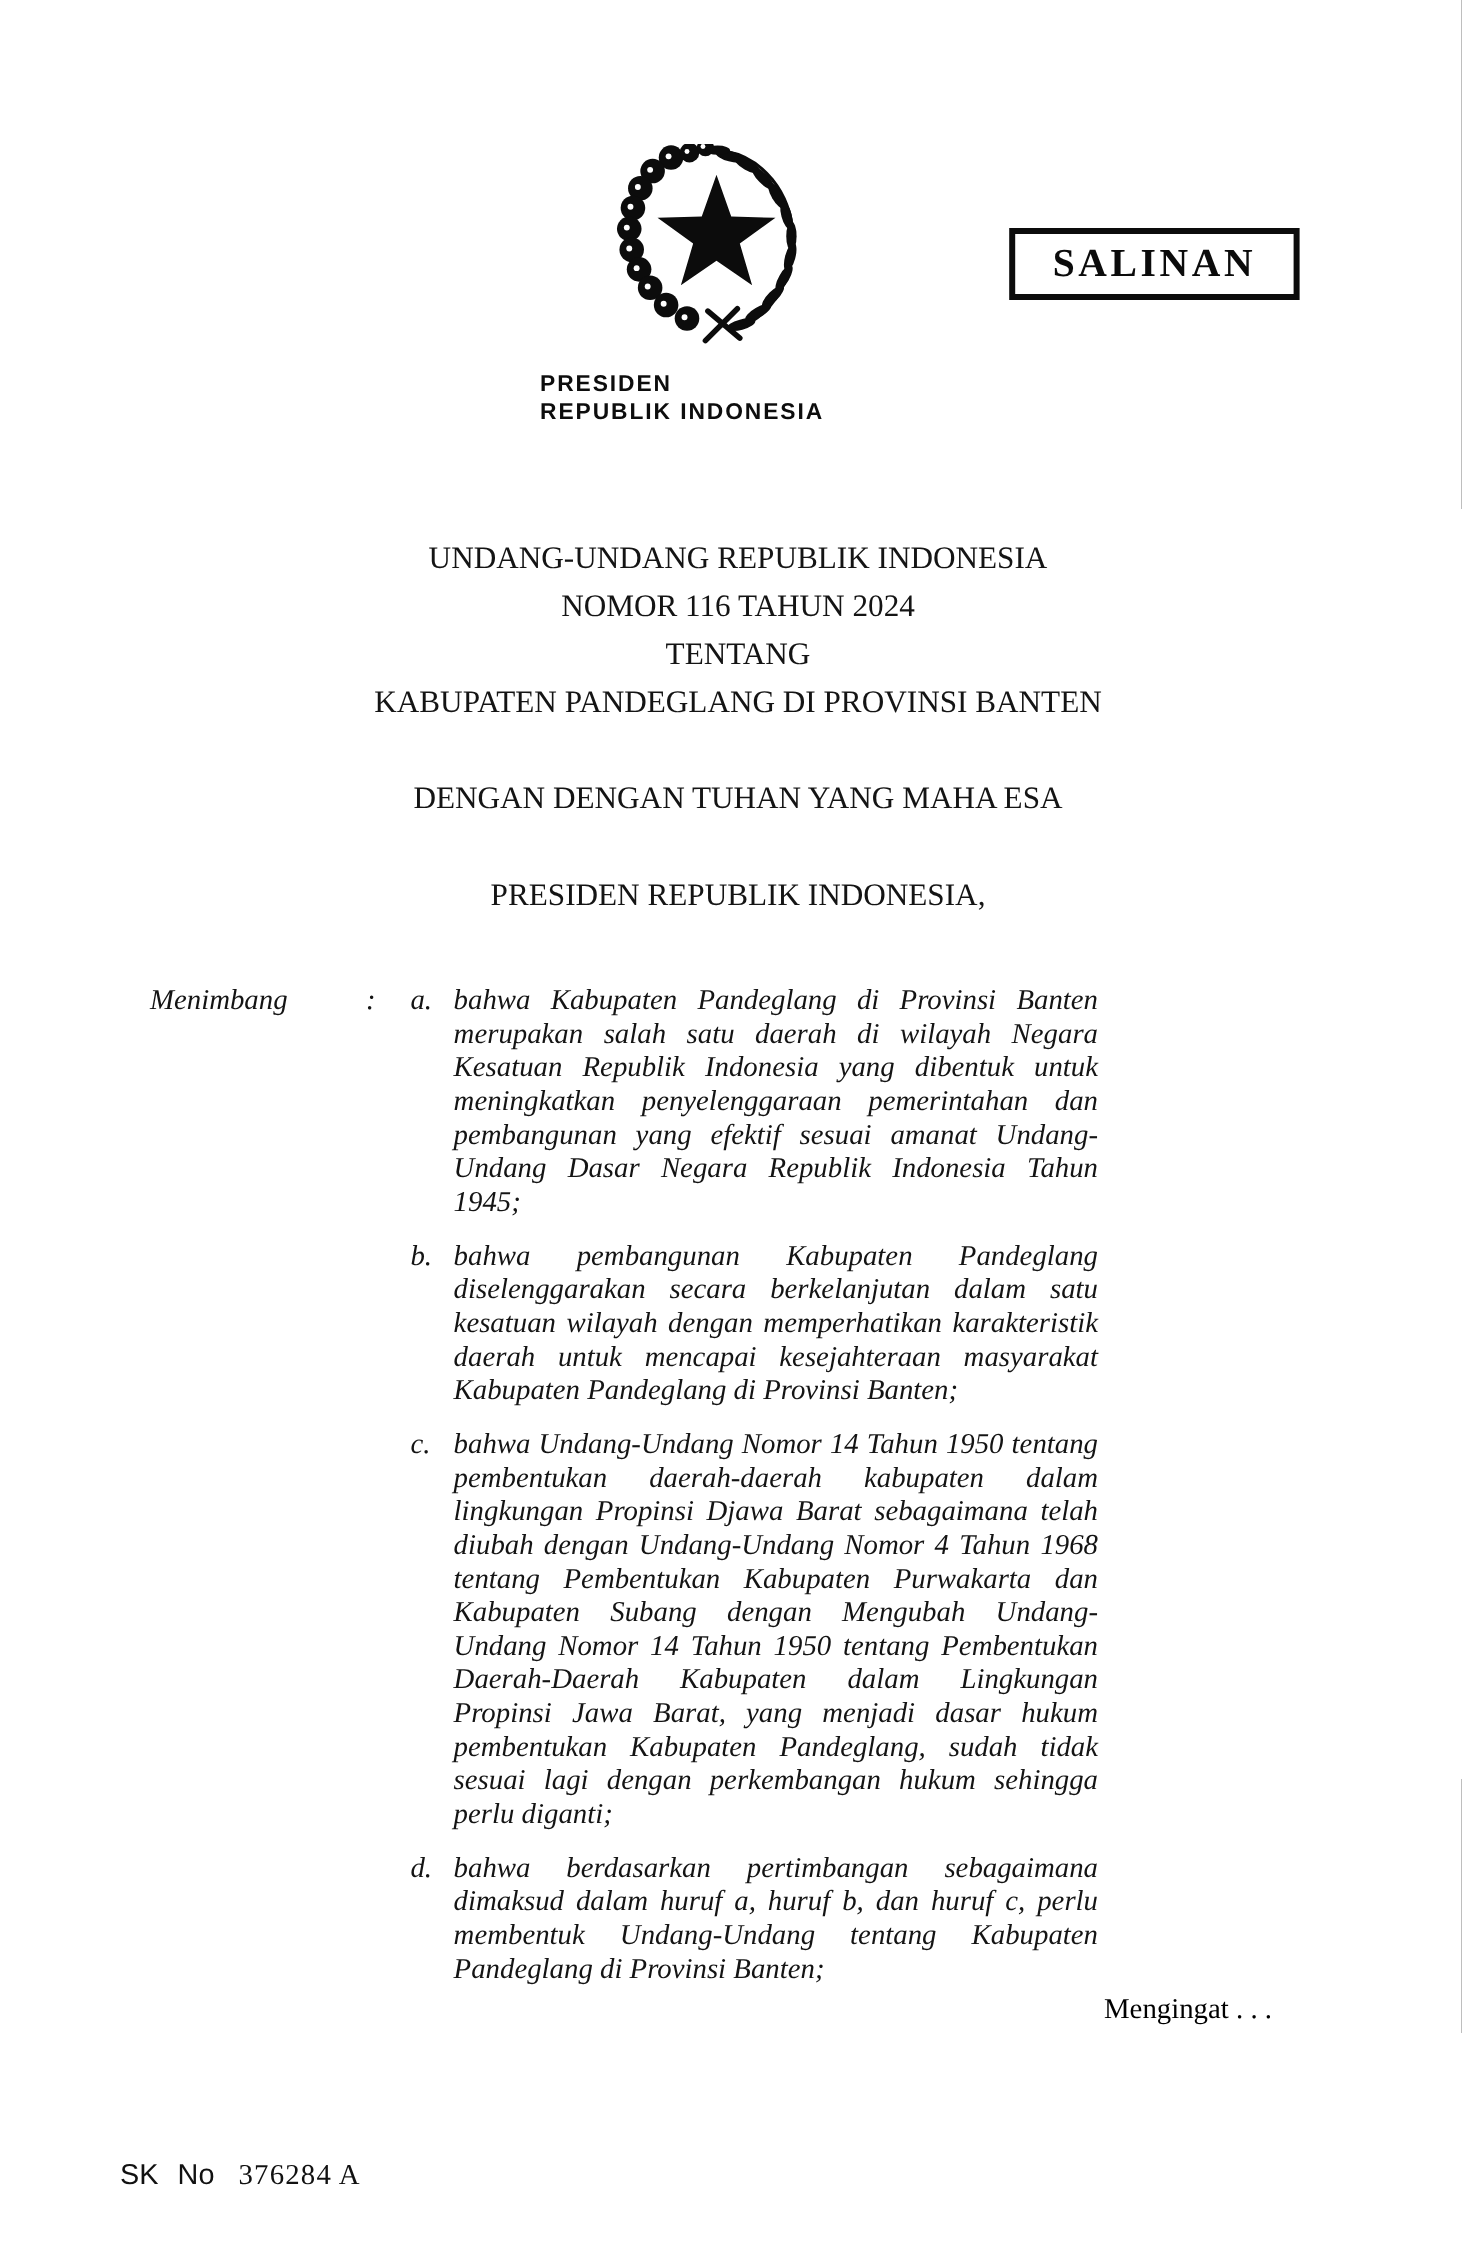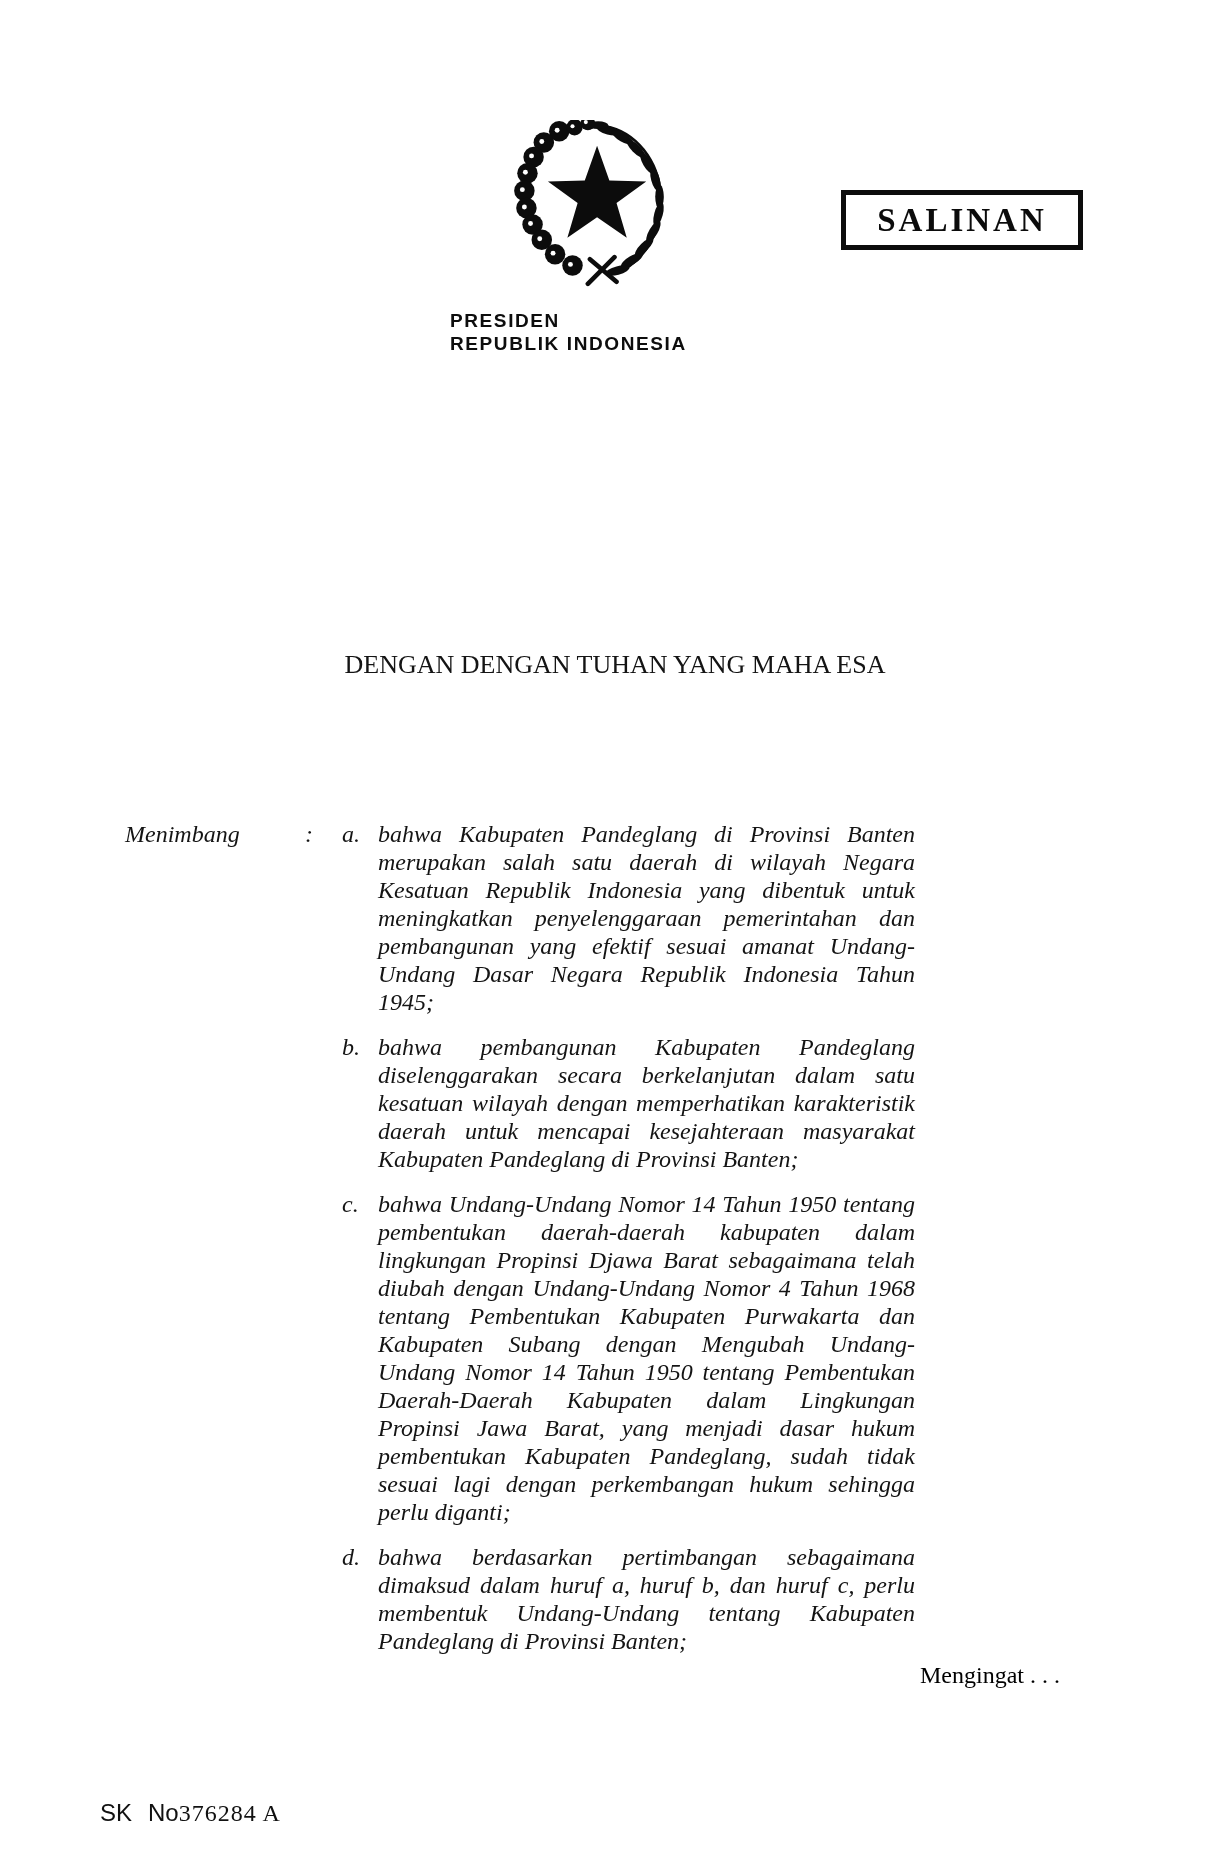--- a/index.html
+++ b/index.html
@@ -66,21 +66,21 @@
   .catchword{
     position:absolute;left:920px;top:1662px;
     font-size:24px;color:#000000;white-space:pre;
   }
   .footer-sk{
     position:absolute;left:100px;top:1799px;
     font-size:24px;color:#111;
     font-family:"Liberation Sans", sans-serif;
   }
   .footer-sk .sk{margin-right:16px;}
-  .footer-sk .no{margin-right:0;}
+  .footer-sk .no{margin-right:20px;}
   .footer-sk .num{font-family:"Liberation Serif", serif;letter-spacing:1px;}
 </style>
 </head>
 <body>
 
 <div class="page">
 
   <div class="emblem">
     <svg viewBox="0 0 168 164" xmlns="http://www.w3.org/2000/svg">
       <g fill="#0c0c0c">
@@ -138,23 +138,30 @@
     </svg>
   </div>
 
   <div class="salinan">SALINAN</div>
 
   <div class="letterhead">
     <div>PRESIDEN</div>
     <div>REPUBLIK INDONESIA</div>
   </div>
 
+  <div class="title-block">
+    <div>UNDANG-UNDANG REPUBLIK INDONESIA</div>
+    <div>NOMOR 116 TAHUN 2024</div>
+    <div>TENTANG</div>
+    <div>KABUPATEN PANDEGLANG DI PROVINSI BANTEN</div>
+  </div>
 
   <div class="invocation">DENGAN DENGAN TUHAN YANG MAHA ESA</div>
 
+  <div class="salutation">PRESIDEN REPUBLIK INDONESIA,</div>
 
   <div class="considering">
     <div class="c-label">Menimbang</div>
     <div class="c-colon">:</div>
     <div class="c-items">
       <div class="c-item">
         <div class="c-marker">a.</div>
         <div class="c-text">bahwa Kabupaten Pandeglang di Provinsi Banten merupakan salah satu daerah di wilayah Negara Kesatuan Republik Indonesia yang dibentuk untuk meningkatkan penyelenggaraan pemerintahan dan pembangunan yang efektif sesuai amanat Undang-Undang Dasar Negara Republik Indonesia Tahun 1945;</div>
       </div>
       <div class="c-item">

